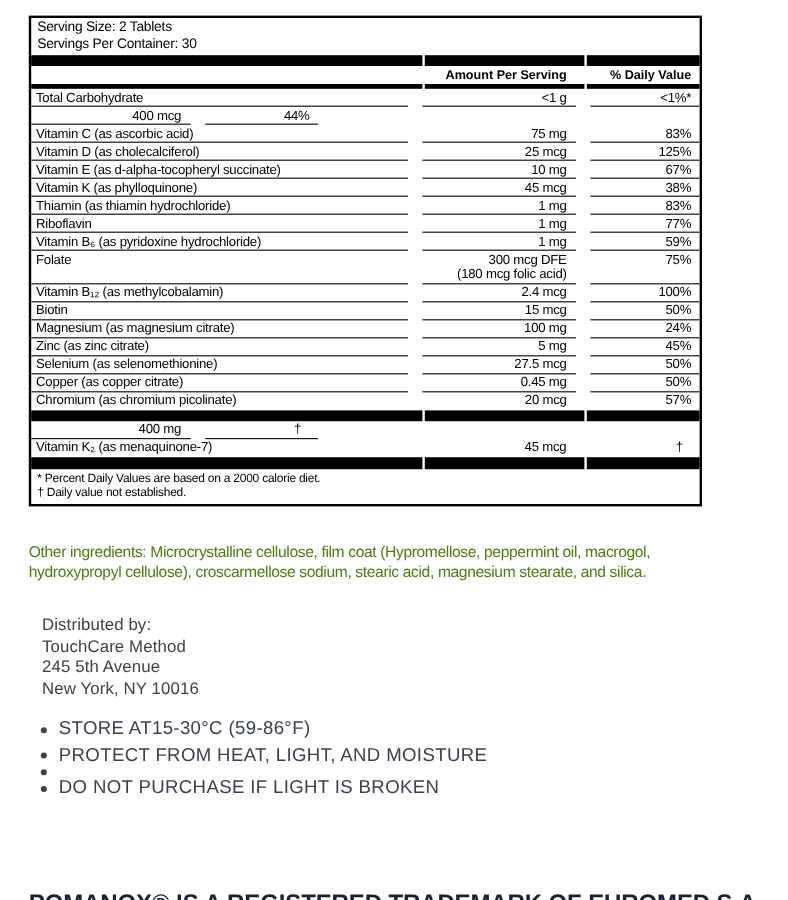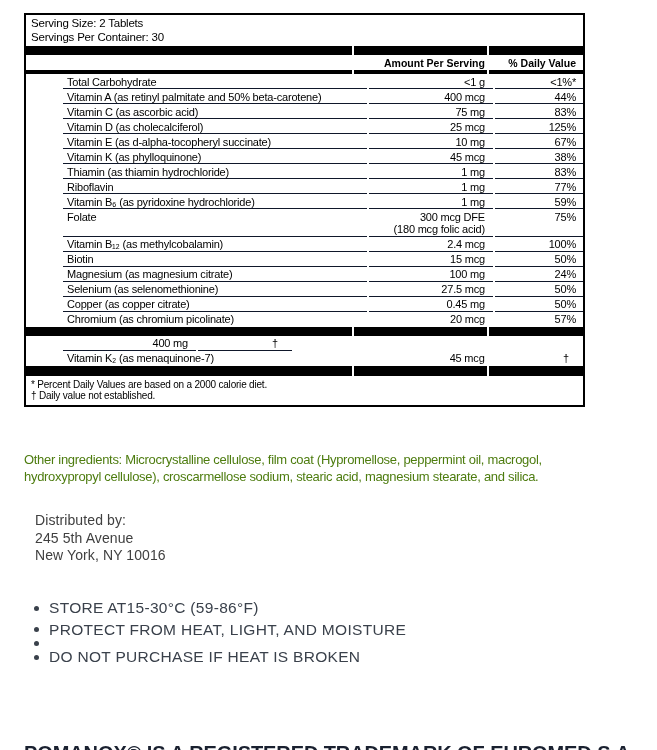--- a/index.html
+++ b/index.html
@@ -20,21 +20,21 @@
 
   .bar{display:flex;}
   .bar>span{background:#000;display:block;}
   .bar .s1{width:326px;margin-right:2px;}
   .bar .s2{width:133px;margin-right:2px;}
   .bar .s3{flex:1;}
   .bar-9>span{height:9px;}
   .bar-4>span{height:4px;}
   .bar-10>span{height:10px;}
 
-  .hdr-row,.row{display:flex;column-gap:2px;margin-left:37px;}
+  .hdr-row,.row{display:flex;column-gap:12px;}
   .cell{box-sizing:border-box;}
   .c1{width:326px;padding:1.5px 2px 0 4px;text-align:left;}
   .c2{width:133px;padding:1.5px 8px 0 2px;text-align:right;}
   .c3{width:94px;padding:1.5px 7px 0 2px;text-align:right;}
 
   .hdr-row{font-size:10.5px;font-weight:bold;line-height:12px;}
   .hdr-row .cell{padding-top:2px;padding-bottom:1px;}
 
   .row{font-size:11px;line-height:12.5px;letter-spacing:-0.2px;min-height:15px;}
   .row .cell{border-bottom:1px solid #0f172a;}
@@ -95,21 +95,20 @@
       <span class="s3"></span>
     </div>
 
   <div>
       <div class="row">
         <div class="cell c1">Total Carbohydrate</div>
         <div class="cell c2">&lt;1 g</div>
         <div class="cell c3">&lt;1%*</div>
       </div>
       <div class="row">
-        <div class="cell c1">Vitamin A (as retinyl palmitate and 50% beta-carotene)</div>
         <div class="cell c2">400 mcg</div>
         <div class="cell c3">44%</div>
       </div>
       <div class="row">
         <div class="cell c1">Vitamin C (as ascorbic acid)</div>
         <div class="cell c2">75 mg</div>
         <div class="cell c3">83%</div>
       </div>
       <div class="row">
         <div class="cell c1">Vitamin D (as cholecalciferol)</div>
@@ -153,20 +152,25 @@
       </div>
       <div class="row">
         <div class="cell c1">Biotin</div>
         <div class="cell c2">15 mcg</div>
         <div class="cell c3">50%</div>
       </div>
       <div class="row">
         <div class="cell c1">Magnesium (as magnesium citrate)</div>
         <div class="cell c2">100 mg</div>
         <div class="cell c3">24%</div>
+      </div>
+      <div class="row">
+        <div class="cell c1">Zinc (as zinc citrate)</div>
+        <div class="cell c2">5 mg</div>
+        <div class="cell c3">45%</div>
       </div>
       <div class="row">
         <div class="cell c1">Selenium (as selenomethionine)</div>
         <div class="cell c2">27.5 mcg</div>
         <div class="cell c3">50%</div>
       </div>
       <div class="row">
         <div class="cell c1">Copper (as copper citrate)</div>
         <div class="cell c2">0.45 mg</div>
         <div class="cell c3">50%</div>
@@ -205,35 +209,36 @@
   <div class="fb-footnotes">
       <div>* Percent Daily Values are based on a 2000 calorie diet.</div>
       <div>† Daily value not established.</div>
     </div>
 </div>
 
 <div class="other-ing">Other ingredients: Microcrystalline cellulose, film coat (Hypromellose, peppermint oil, macrogol, hydroxypropyl cellulose), croscarmellose sodium, stearic acid, magnesium stearate, and silica.</div>
 
 <div class="distributor">
   <div>Distributed by:</div>
+  <div>TouchCare Method</div>
   <div>245 5th Avenue</div>
   <div>New York, NY 10016</div>
 </div>
 
 <ul class="storage">
     <li>
       <span class="dot"></span>
       <span>STORE AT15-30°C (59-86°F)</span>
     </li>
     <li>
       <span class="dot"></span>
       <span>PROTECT FROM HEAT, LIGHT, AND MOISTURE</span>
     </li>
     <li>
       <span class="dot"></span>
     </li>
     <li>
       <span class="dot"></span>
-      <span>DO NOT PURCHASE IF HEAT IS BROKEN</span>
+      <span>DO NOT PURCHASE IF LIGHT IS BROKEN</span>
     </li>
   </ul>
 
 <div class="trademark">POMANOX® IS A REGISTERED TRADEMARK OF EUROMED S.A.</div>
 
 </body></html>

